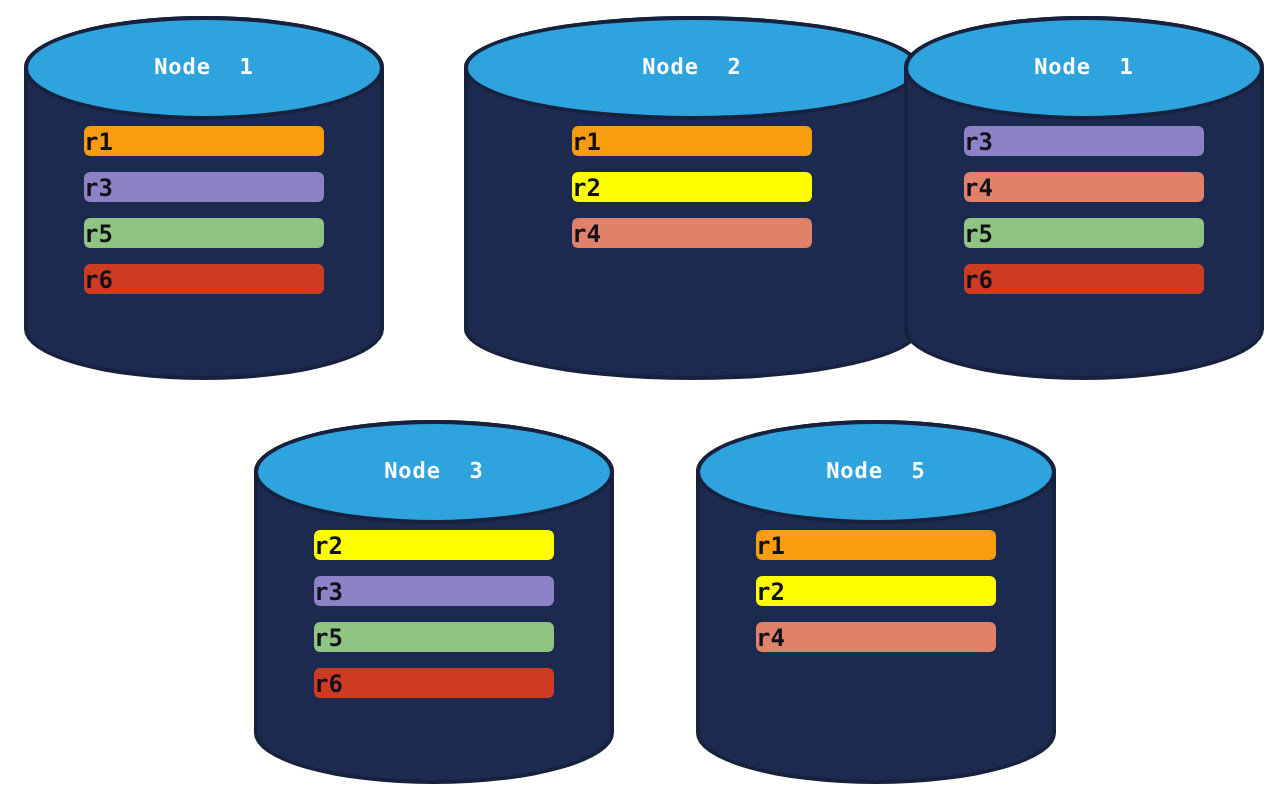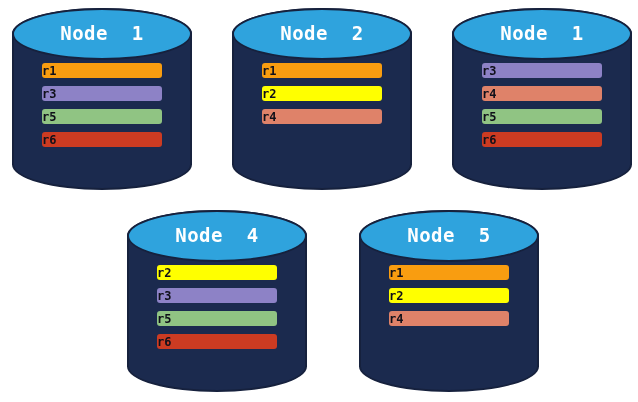--- a/index.html
+++ b/index.html
@@ -43,21 +43,21 @@
     background: #2fa3dd;
     border: 2px solid #16213d;
     border-radius: 50%;
     box-sizing: border-box;
     display: flex;
     align-items: center;
     justify-content: center;
   }
   .node-label {
     color: #ffffff;
-    font-size: 19px;
+    font-size: 11px;
     font-weight: bold;
     letter-spacing: 0.5px;
     white-space: pre;
     text-align: left;
     line-height: 1;
     padding-bottom: 2px;
   }
 
   
   .bars {
@@ -101,21 +101,21 @@
           <span>r3</span>
         </div>
         <div class="bar" style="background: rgb(144, 196, 131);">
           <span>r5</span>
         </div>
         <div class="bar" style="background: rgb(204, 59, 34);">
           <span>r6</span>
         </div>
       </div>
     </div>
-    <div class="node" style="left: 232px; top: 8px; width: 180px; height: 182px;">
+    <div class="node" style="left: 232px; top: 8px; width: 180px; height: 182px; padding-left: 48px;">
       <div class="cyl-body"></div>
       <div class="cyl-top">
         <span class="node-label">Node  2</span>
       </div>
       <div class="bars" style="top: 55px;">
         <div class="bar" style="background: rgb(249, 157, 16);">
           <span>r1</span>
         </div>
         <div class="bar" style="background: rgb(255, 255, 0);">
           <span>r2</span>
@@ -141,38 +141,38 @@
           <span>r5</span>
         </div>
         <div class="bar" style="background: rgb(204, 59, 34);">
           <span>r6</span>
         </div>
       </div>
     </div>
     <div class="node" style="left: 127px; top: 210px; width: 180px; height: 182px;">
       <div class="cyl-body"></div>
       <div class="cyl-top">
-        <span class="node-label">Node  4</span>
+        <span class="node-label">Node  3</span>
       </div>
       <div class="bars" style="top: 55px;">
         <div class="bar" style="background: rgb(255, 255, 0);">
           <span>r2</span>
         </div>
         <div class="bar" style="background: rgb(141, 130, 198);">
           <span>r3</span>
         </div>
         <div class="bar" style="background: rgb(144, 196, 131);">
           <span>r5</span>
         </div>
         <div class="bar" style="background: rgb(204, 59, 34);">
           <span>r6</span>
         </div>
       </div>
     </div>
-    <div class="node" style="left: 348px; top: 210px; width: 180px; height: 182px; margin-left: 11px;">
+    <div class="node" style="left: 348px; top: 210px; width: 180px; height: 182px;">
       <div class="cyl-body"></div>
       <div class="cyl-top">
         <span class="node-label">Node  5</span>
       </div>
       <div class="bars" style="top: 55px;">
         <div class="bar" style="background: rgb(249, 157, 16);">
           <span>r1</span>
         </div>
         <div class="bar" style="background: rgb(255, 255, 0);">
           <span>r2</span>

